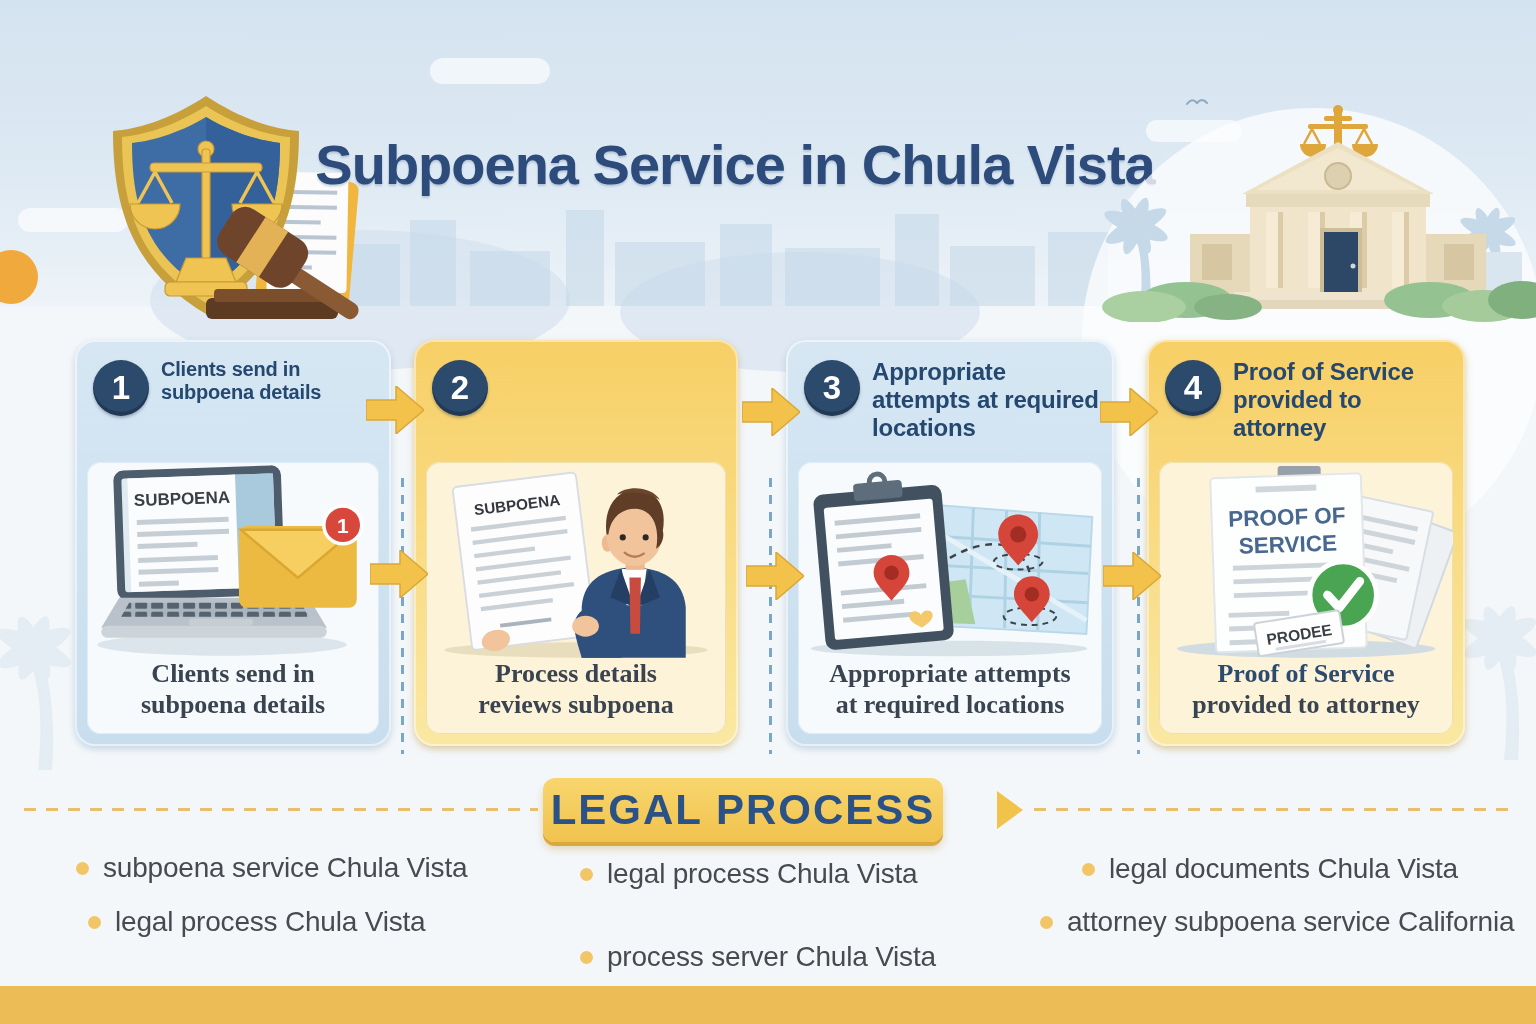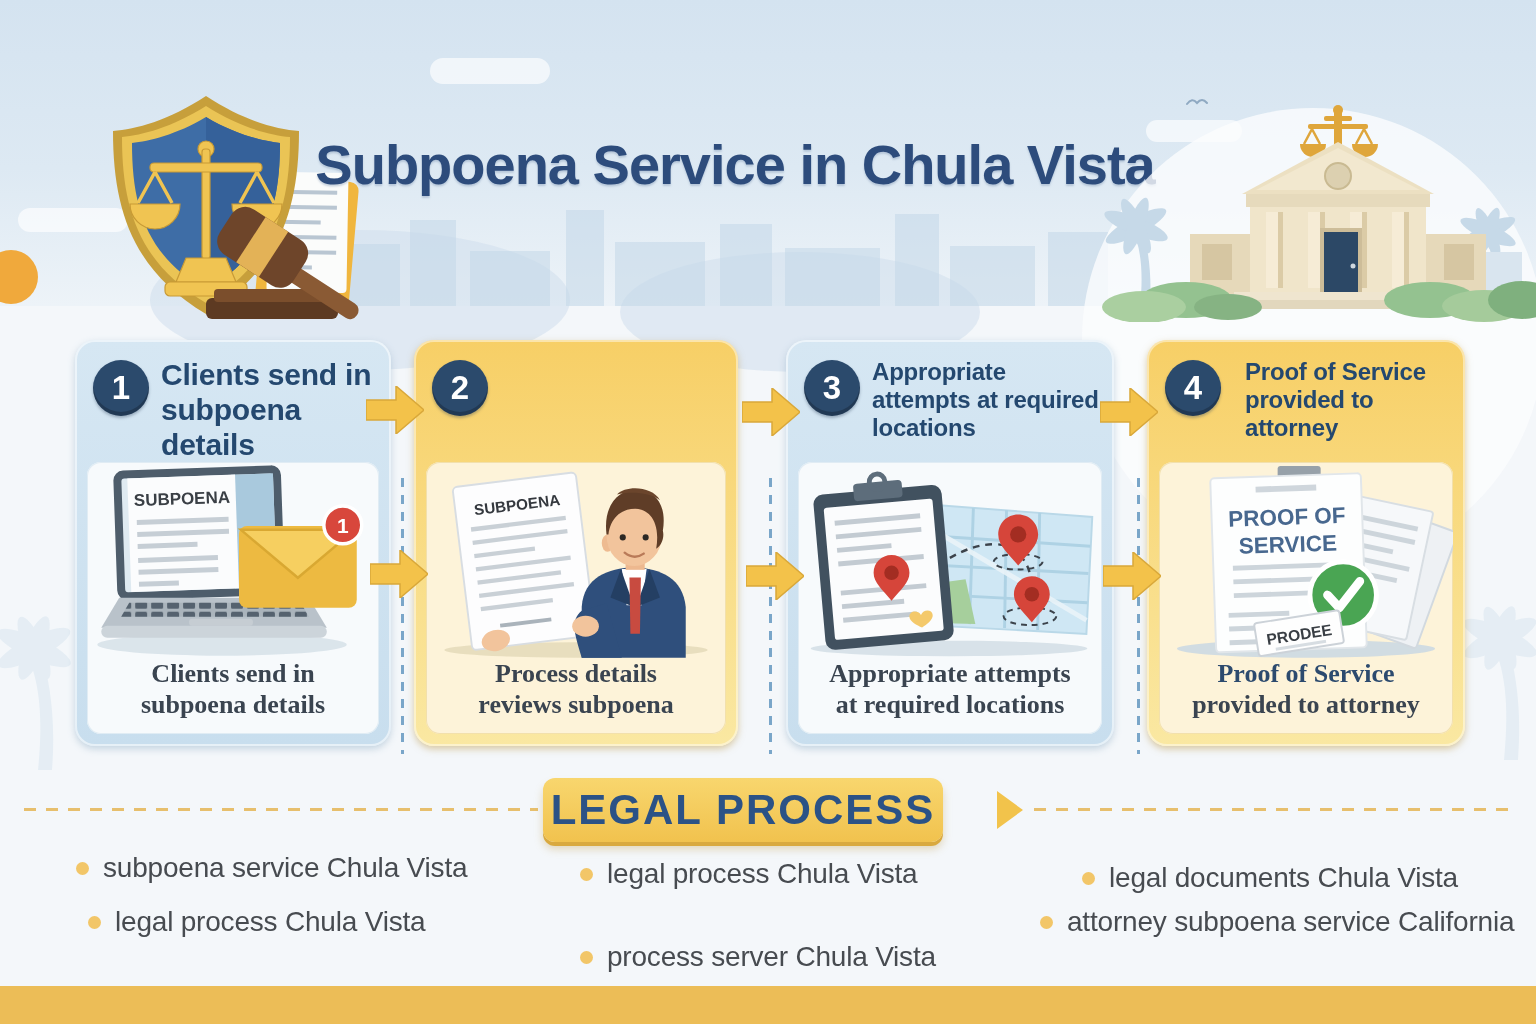--- a/index.html
+++ b/index.html
@@ -38,23 +38,23 @@
              box-shadow:0 3px 7px rgba(190,155,80,.5), inset 0 0 0 2px rgba(255,255,255,.45);}
   .card-1{left:75px;width:316px;}
   .card-2{left:414px;width:324px;}
   .card-3{left:786px;width:328px;}
   .card-4{left:1147px;width:318px;}
 
   .card-header{display:flex;gap:12px;align-items:flex-start;padding:18px 12px 4px 18px;height:122px;box-sizing:border-box;}
   .step-circle{flex:0 0 auto;width:56px;height:56px;border-radius:50%;background:#2b4a6c;color:#fff;
                font-size:33px;font-weight:bold;display:flex;align-items:center;justify-content:center;
                box-shadow:inset 0 -4px 0 rgba(0,0,0,.22), 0 2px 3px rgba(40,60,90,.35);margin-top:2px;}
-  .step-heading{font-size:30px;line-height:1.16;font-weight:bold;color:#24486f;letter-spacing:-.2px;}
+  .step-heading{font-size:20px;line-height:1.16;font-weight:bold;color:#24486f;letter-spacing:-.2px;}
   .card-3 .step-heading{font-size:24px;}
-  .card-4 .step-heading{font-size:24px;margin-left:12px;}
+  .card-4 .step-heading{font-size:24px;}
 
   .card-body{flex:1;margin:0 12px 12px;border-radius:14px;display:flex;flex-direction:column;overflow:hidden;}
   .body-blue{background:#f7fafc;box-shadow:inset 0 0 0 1px #e0ecf4;}
   .body-cream{background:#fdf3d9;box-shadow:inset 0 0 0 1px #f2e0ac;}
   .illus{flex:1;position:relative;}
   .illus svg{position:absolute;left:0;top:0;width:100%;height:100%;}
   .caption{text-align:center;font-size:26px;font-weight:bold;color:#3a4450;line-height:1.2;padding:0 4px 14px;font-family:Liberation Serif, serif;}
   .caption span{display:block;}
   .card-4 .caption .l1{color:#2c4a6e;}
 
@@ -75,21 +75,21 @@
   .ribbon-head{position:absolute;left:997px;top:791px;width:0;height:0;
                border-left:26px solid #f2c34b;border-top:19px solid transparent;border-bottom:19px solid transparent;}
 
   
   .kw{position:absolute;display:flex;align-items:flex-start;gap:14px;font-size:28px;color:#474b50;letter-spacing:-.2px;}
   .kw .dot{flex:none;width:13px;height:13px;border-radius:50%;background:#f2c668;margin-top:10px;}
   .kw-1{left:76px;top:852px;}
   .kw-2{left:88px;top:906px;}
   .kw-3{left:580px;top:858px;}
   .kw-4{left:580px;top:941px;}
-  .kw-5{left:1082px;top:853px;margin-top:9px;}
+  .kw-5{left:1082px;top:853px;}
   .kw-6{left:1040px;top:906px;}
 
   
   .footer-bar{position:absolute;left:0;top:986px;width:1536px;height:38px;background:#ecbd57;}
 </style>
 </head>
 <body>
 
 <div class="page">
 

